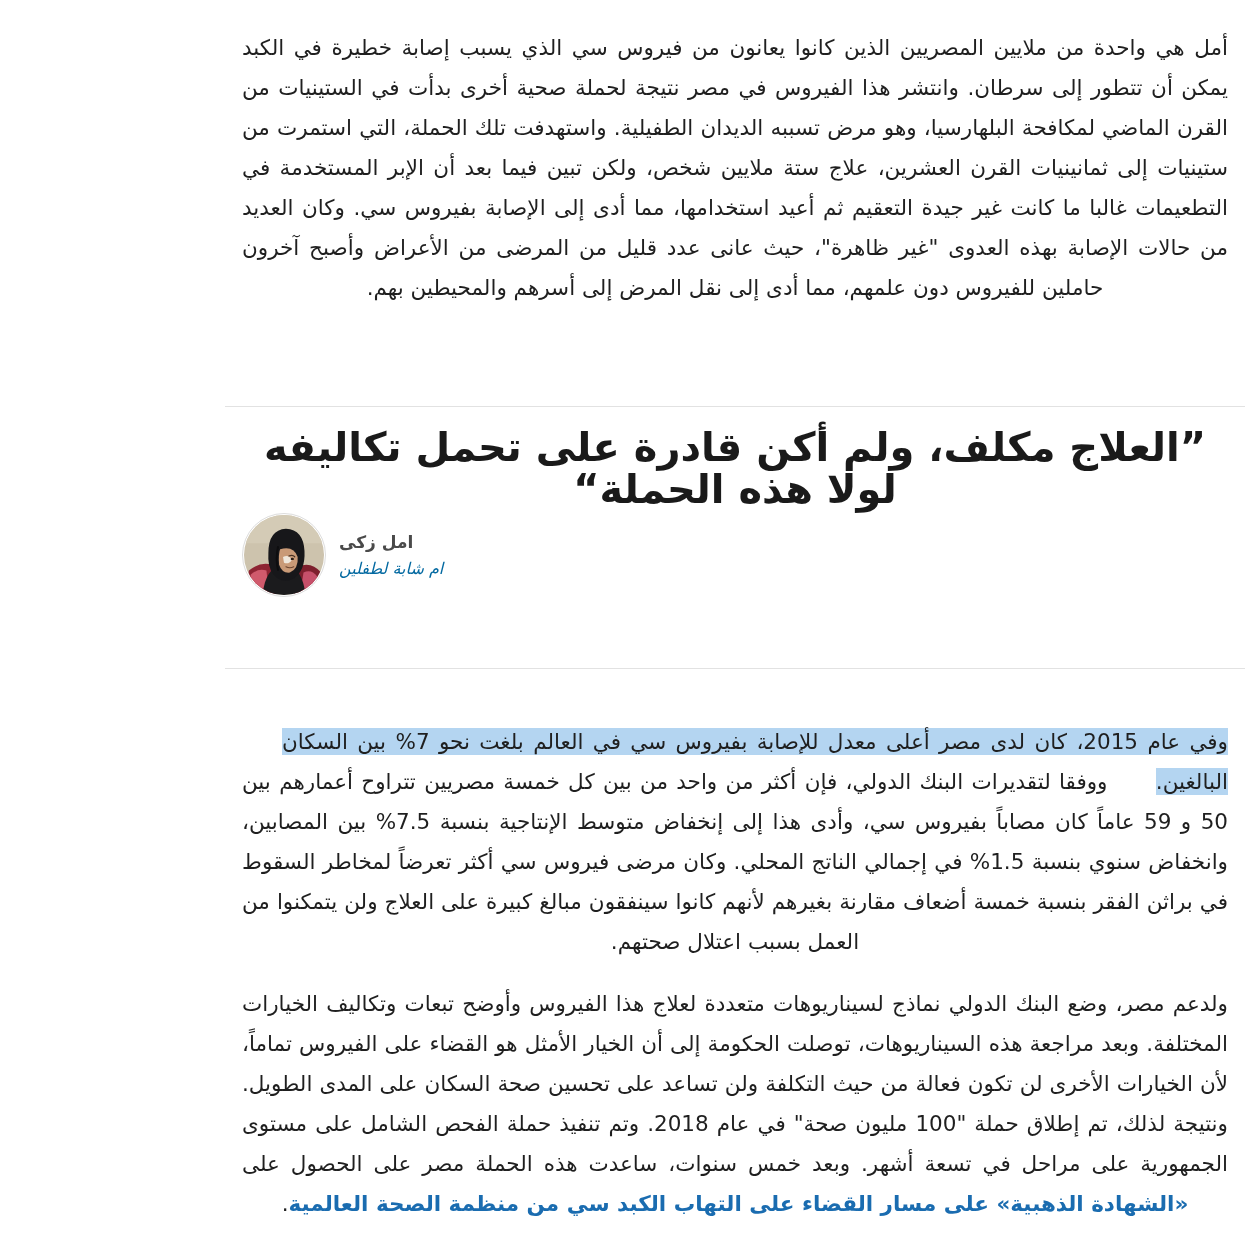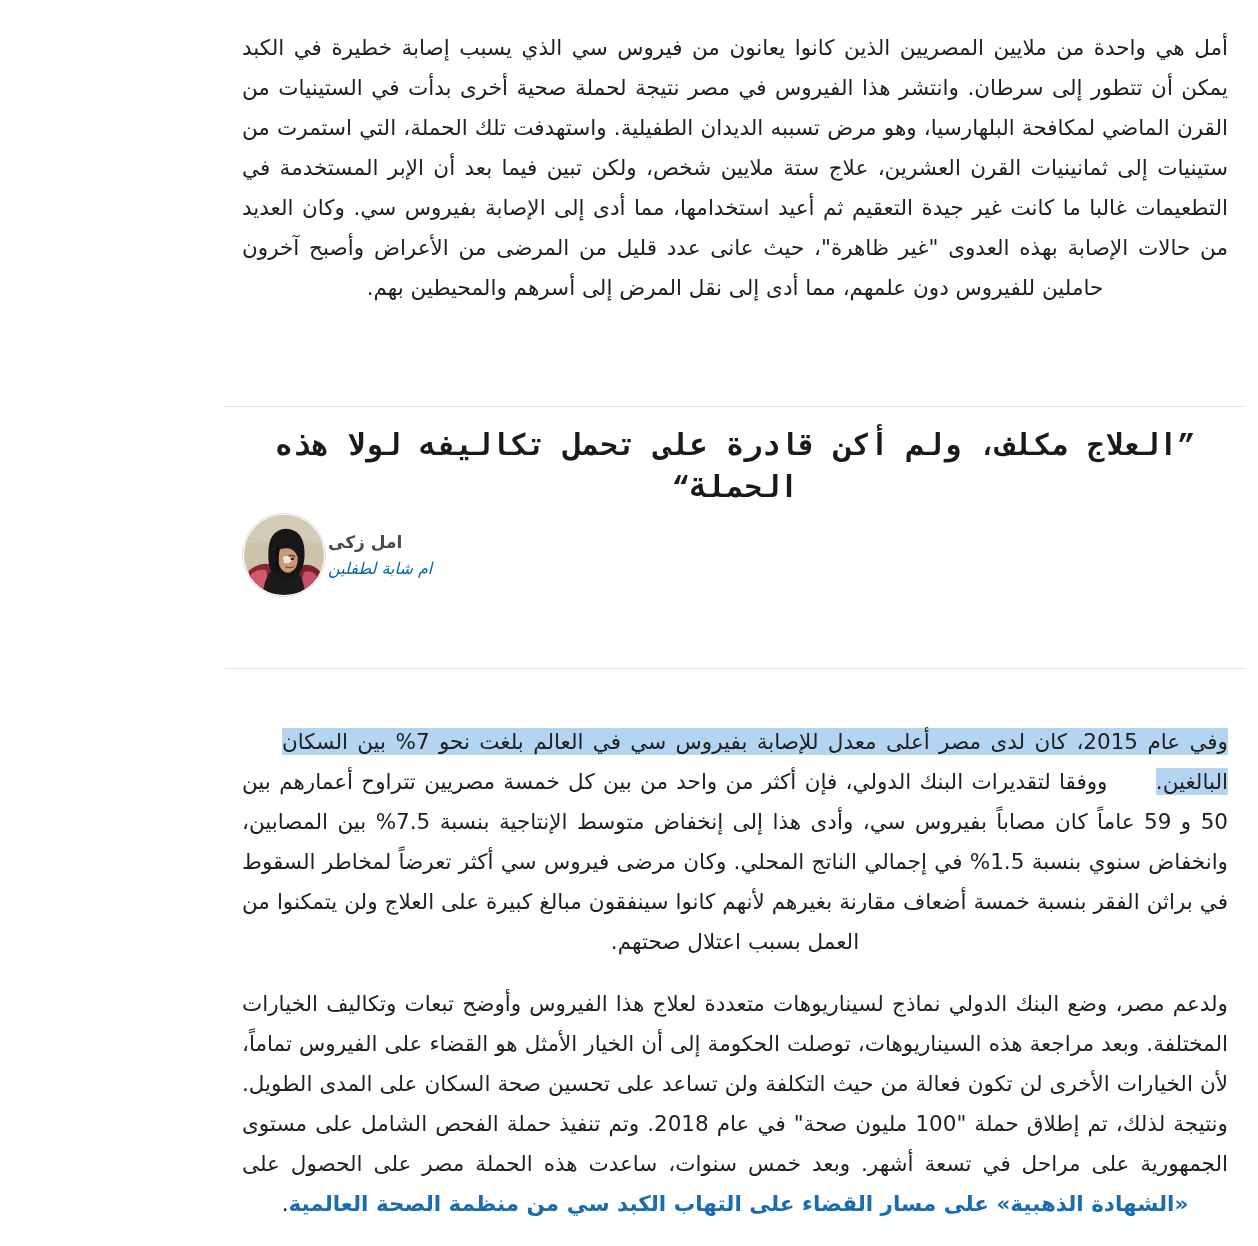--- a/index.html
+++ b/index.html
@@ -59,41 +59,40 @@
   .rule-bottom { top: 660px; }
 
   
   .quote-block {
     position: absolute;
     top: 426px;
     right: 30px;
     left: 30px;
   }
   .quote-text {
-    font-size: 30px;
+    font-size: 40px;
     line-height: 42px;
     font-weight: 700;
     color: #1a1a1a;
     text-align: center;
     direction: rtl;
     unicode-bidi: isolate;
     margin: 0;
-    font-family: Liberation Mono, monospace;
   }
 
   .attribution {
     position: absolute;
     top: 513px;
     left: 30px;
     right: 30px;
     display: flex;
     flex-direction: row-reverse;
     align-items: center;
     justify-content: flex-start;
-    gap: 2px;
+    gap: 13px;
   }
   .avatar {
     width: 84px;
     height: 84px;
     border-radius: 50%;
     border: 1px solid #dddddd;
     overflow: hidden;
     flex: 0 0 auto;
     position: relative;
     background: #ffffff;

